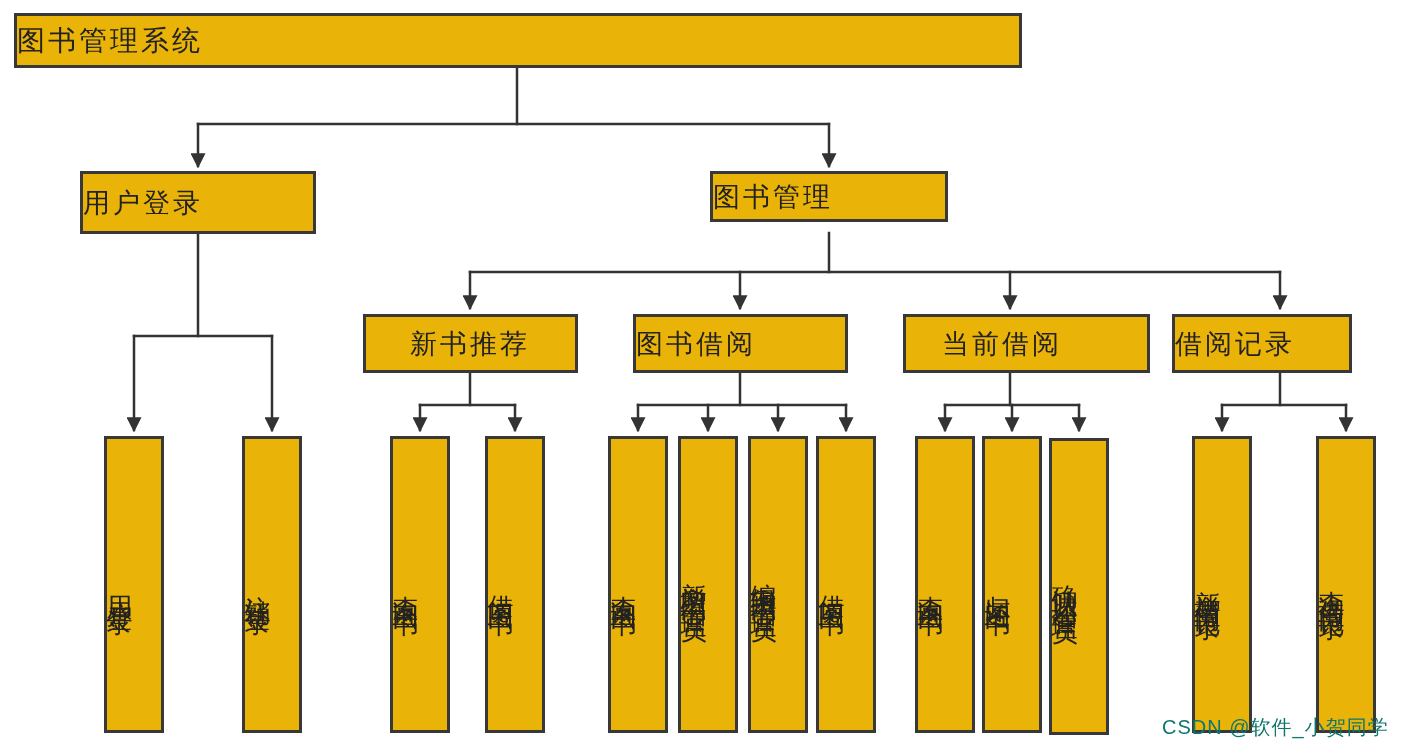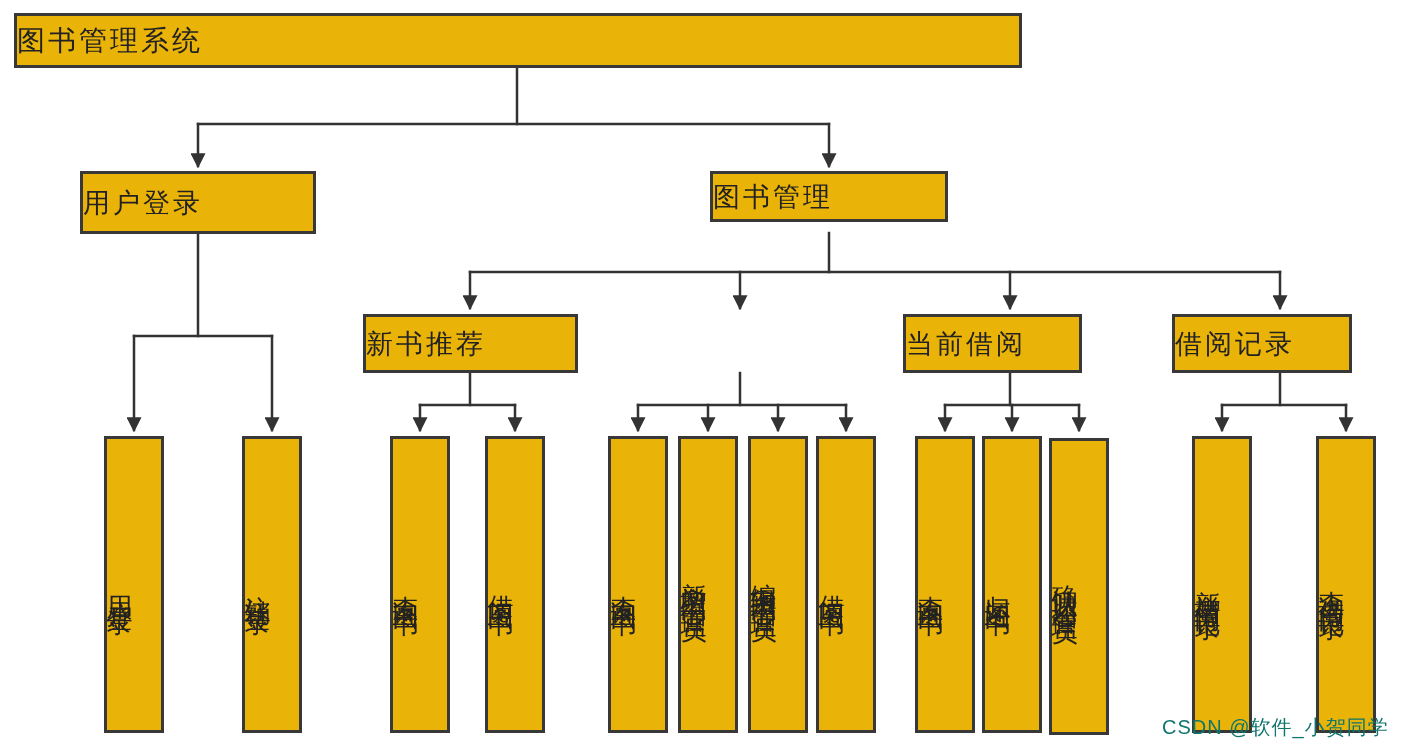--- a/index.html
+++ b/index.html
@@ -123,24 +123,27 @@
     <span class="hlabel">图书管理系统</span>
   </div>
 
   <div class="node" style="left:80px; top:171px; width:236px; height:63px;">
     <span class="hlabel">用户登录</span>
   </div>
   <div class="node" style="left:710px; top:171px; width:238px; height:51px;">
     <span class="hlabel">图书管理</span>
   </div>
 
-  <div class="node" style="left:363px; top:314px; width:215px; height:59px;">
+  <div class="node" style="left:363px; top:314px; width:215px; height:59px;padding-left:44px;">
     <span class="hlabel">新书推荐</span>
   </div>
-  <div class="node" style="left:903px; top:314px; width:179px; height:59px;">
+  <div class="node" style="left:633px; top:314px; width:215px; height:59px;">
+    <span class="hlabel">图书借阅</span>
+  </div>
+  <div class="node" style="left:903px; top:314px; width:247px; height:59px;padding-left:36px;">
     <span class="hlabel">当前借阅</span>
   </div>
   <div class="node" style="left:1172px; top:314px; width:180px; height:59px;">
     <span class="hlabel">借阅记录</span>
   </div>
 
   <div class="node col" style="left:104px; top:436px;">
     <span class="vlabel">用户登录</span>
   </div>
   <div class="node col" style="left:242px; top:436px;">

